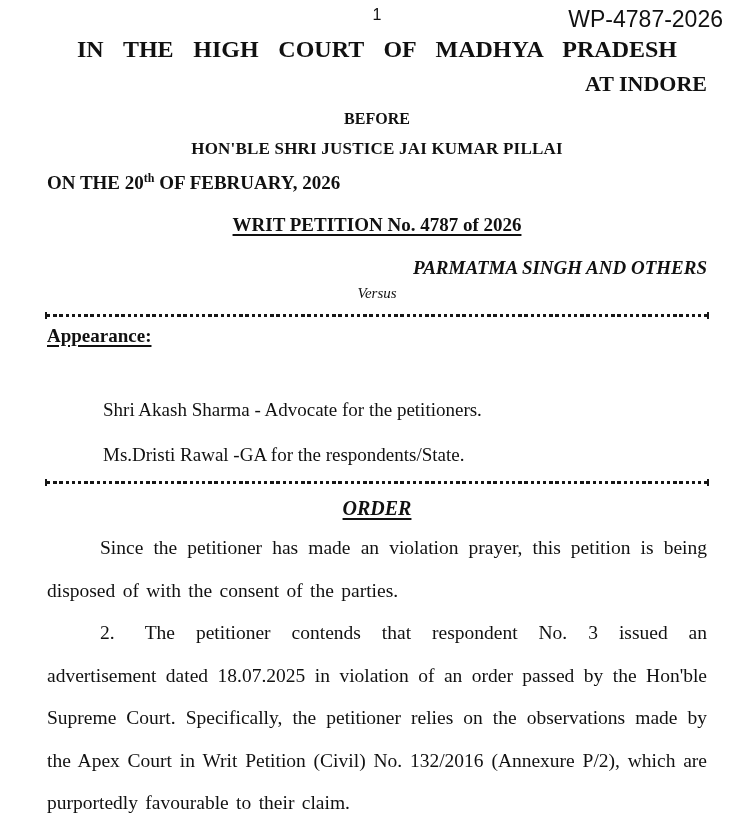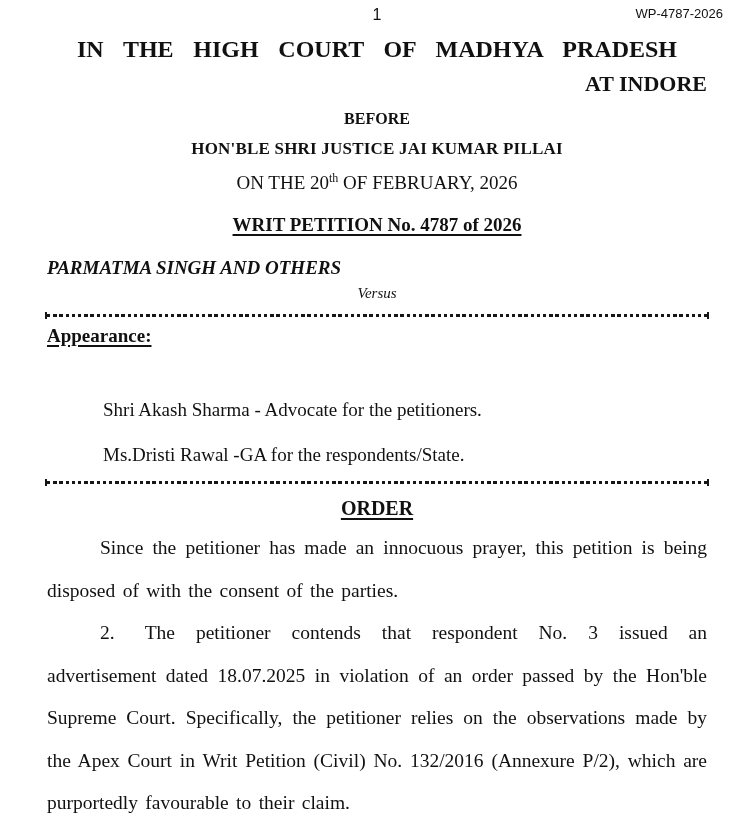--- a/index.html
+++ b/index.html
@@ -11,40 +11,40 @@
     overflow: hidden;
   }
   .page { padding: 6px 43px 10px 47px; width: 750px; }
 
   
   .page-header {
     position: relative; height: 22px; margin-bottom: 6px;
     font-family: "Liberation Sans", sans-serif; font-size: 16px;
   }
   .page-number { position: absolute; left: 0; right: 0; text-align: center; }
-  .case-number { position: absolute; right: -16px; top: 0; font-size: 13px; }
+  .case-number { position: absolute; right: -16px; top: 0; font-size: 23px; }
 
   
   .court-title {
     font-weight: bold; font-size: 24px; line-height: 27px;
     width: 600px; margin: 8px auto;
     text-align: justify; text-align-last: justify;
   }
   .court-location { font-weight: bold; font-size: 22px; line-height: 26px; text-align: right; margin-top: 3px; }
   .before-label  { font-weight: bold; font-size: 16px; text-align: center; margin-top: 13px; }
   .judge-name    { font-weight: bold; font-size: 17px; text-align: center; margin-top: 11px; letter-spacing: 0.2px; }
-  .hearing-date  { font-weight: normal; font-size: 19px; text-align: center; margin-top: 13px; }
+  .hearing-date  { font-weight: bold; font-size: 19px; margin-top: 13px; }
   .hearing-date sup { font-size: 12px; line-height: 0; }
   .case-title {
     font-weight: bold; font-size: 19px; text-align: center; margin-top: 20px;
   }
   .u2 { text-decoration: underline; text-decoration-thickness: 2px; text-underline-offset: 3px; margin-top: 41px; }
 
   
-  .petitioner, .respondent { font-weight: bold; font-style: italic; font-size: 19px; text-align: left; }
+  .petitioner, .respondent { font-weight: bold; font-style: italic; font-size: 19px; text-align: right; }
   .petitioner { margin-top: 21px; }
   .versus     { font-style: italic; font-size: 15px; text-align: center; margin-top: 6px; }
   .respondent { margin-top: 5px; }
 
   
   .sep {
     position: relative; height: 3px; margin-top: 12px;
     background: repeating-linear-gradient(90deg, #161616 0 3.5px, transparent 3.5px 6.2px);
   }
   .sep::before, .sep::after {
@@ -54,21 +54,21 @@
   .sep::after  { right: -2px; }
   .sep-2 { margin-top: 15px; }
 
   
   .appearance-heading { font-weight: bold; font-size: 19px; margin-top: 8px; }
   .counsel   { font-size: 19px; padding-left: 56px; }
   .counsel-1 { margin-top: 52px; }
   .counsel-2 { margin-top: 23px; }
 
   
-  .order-heading { text-align: center; font-weight: bold; font-size: 20px; margin-top: 13px; }
+  .order-heading { text-align: center; font-weight: bold; font-size: 20px; margin-top: 13px; font-style: italic; }
   .para {
     font-size: 19.5px; line-height: 42.5px; margin: 0;
     text-align: justify; text-indent: 53px; word-spacing: 2.5px;
   }
   .para-1 { margin-top: 7px; }
   .tab { display: inline-block; width: 30px; }
 </style>
 </head>
 <body>
 
@@ -96,17 +96,17 @@
 
   <div class="appearance-heading"><span class="u2">Appearance:</span></div>
 
   <div class="counsel counsel-1">Shri Akash Sharma - Advocate for the petitioners.</div>
   <div class="counsel counsel-2">Ms.Dristi Rawal -GA for the respondents/State.</div>
 
   <div class="sep sep-2"></div>
 
   <div class="order-heading"><span class="u2">ORDER</span></div>
 
-  <p class="para para-1">Since the petitioner has made an innocuous prayer, this petition is being disposed of with the consent of the parties.</p>
+  <p class="para para-1">Since the petitioner has made an violation prayer, this petition is being disposed of with the consent of the parties.</p>
 
   <p class="para para-2"><span>2.</span><span class="tab"></span><span>The petitioner contends that respondent No. 3 issued an advertisement dated 18.07.2025 in violation of an order passed by the Hon'ble Supreme Court. Specifically, the petitioner relies on the observations made by the Apex Court in Writ Petition (Civil) No. 132/2016 (Annexure P/2), which are purportedly favourable to their claim.</span></p>
 
 </div>
 
 </body></html>

